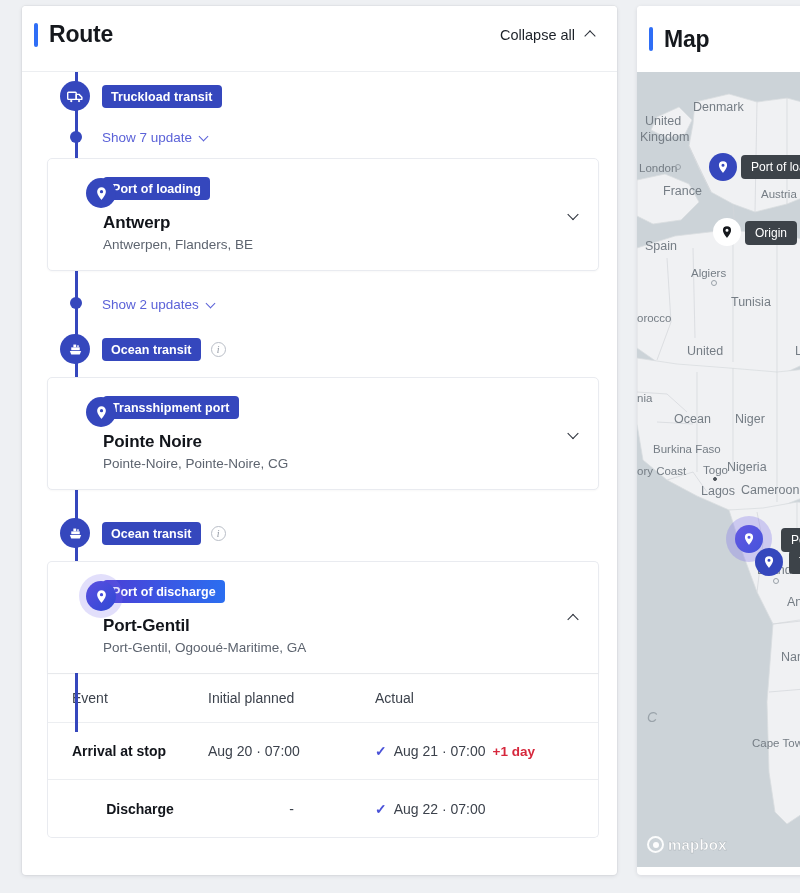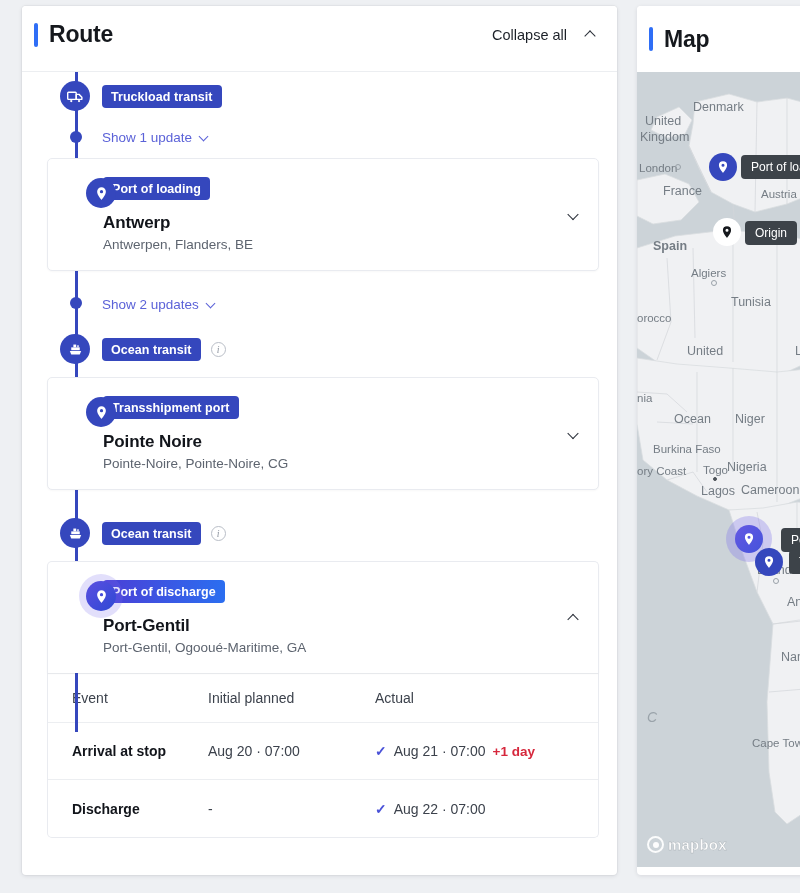--- a/index.html
+++ b/index.html
@@ -24,21 +24,21 @@
     height: 66px;
     display: flex; align-items: center; justify-content: space-between;
     padding: 0 22px 8px 12px;
     border-bottom: 1px solid #eceef1;
     background: #fff;
   }
   .title-wrap { display: flex; align-items: center; gap: 11px; }
   .title-bar { width: 4px; height: 24px; background: #2f6ef6; border-radius: 2px; }
   .panel-title { font-size: 23px; font-weight: 700; color: #15181d; letter-spacing: -.2px; }
   .collapse-all {
-    display: flex; align-items: center; gap: 19px;
+    display: flex; align-items: center; gap: 11px;
     font-size: 14.5px; color: #1c2128; font-weight: 400;
     cursor: pointer; user-select: none;
   }
   .chev { display: inline-block; width: 9px; height: 9px; position: relative; }
   .chev::before {
     content: ""; position: absolute; left: 0; top: 2px;
     width: 7px; height: 7px;
     border-left: 1.6px solid #2b3039; border-top: 1.6px solid #2b3039;
     transform: rotate(45deg);
   }
@@ -126,21 +126,21 @@
   
   .events {
     margin: 0 18px 0 25px;
     border: 1px solid #e9ebf0; border-top: 1px solid #eceef1;
     border-radius: 0 0 5px 5px;
     background: #fff;
   }
   .ev-head, .ev-row { display: flex; align-items: center; }
   .ev-head { height: 49px; border-bottom: 1px solid #eceef1; }
   .ev-row { height: 57px; border-bottom: 1px solid #eceef1; }
-  .ev-row:last-child { border-bottom: none; }
+  .ev-row:last-child { border-bottom: none; text-align: center; }
   .c1 { width: 160px; padding-left: 24px; }
   .c2 { width: 167px; }
   .c3 { flex: 1; }
   .ev-head .c1, .ev-head .c2, .ev-head .c3 { font-size: 14px; color: #3c424c; font-weight: 400; }
   .ev-row .c1 { font-size: 14px; color: #12151b; font-weight: 700; }
   .ev-row .c2 { font-size: 14px; color: #3c424c; }
   .ev-row .c3 { font-size: 14px; color: #3c424c; display:flex; align-items:center; gap:7px;}
   .tick { color: #4a52d8; font-size: 14px; font-weight: 700; line-height: 1; }
   .delay { color: #d6273c; font-weight: 700; font-size: 13.5px; }
 
@@ -240,21 +240,21 @@
           </svg>
         </div>
         <div class="badge-wrap">
           <span class="badge">Truckload transit</span>
         </div>
       </div>
 
       <div class="update-row">
         <span class="dot" style="top:7px"></span>
         <div class="update-link">
-          <span>Show 1 update</span>
+          <span>Show 7 update</span>
           <span class="chev-sm"></span>
         </div>
       </div>
 
       <div class="stop-card">
         <div class="stop-inner">
           <div class="node" style="top:19px">
             <svg width="15" height="15" viewBox="0 0 24 24" fill="#fff">
               <path d="M12 2a7 7 0 0 0-7 7c0 5.2 7 13 7 13s7-7.8 7-13a7 7 0 0 0-7-7zm0 9.6A2.6 2.6 0 1 1 12 6.4a2.6 2.6 0 0 1 0 5.2z"></path>
             </svg>
@@ -417,21 +417,21 @@
           <path d="M132 620 L180 616"></path>
         </g>
       </svg>
 
       <span class="map-label big" style="left:56px; top:28px;">Denmark</span>
       <span class="map-label big" style="left:8px; top:42px;">United</span>
       <span class="map-label big" style="left:3px; top:58px;">Kingdom</span>
       <span class="map-label" style="left:2px; top:90px;">London</span>
       <span class="map-label big" style="left:26px; top:112px;">France</span>
       <span class="map-label" style="left:124px; top:116px;">Austria</span>
-      <span class="map-label big" style="left:16px; top:167px;font-weight:bold;">Spain</span>
+      <span class="map-label big" style="left:8px; top:167px;">Spain</span>
       <span class="map-label" style="left:54px; top:195px;">Algiers</span>
       <span class="map-label big" style="left:94px; top:223px;">Tunisia</span>
       <span class="map-label" style="left:0px; top:240px;">orocco</span>
       <span class="map-label big" style="left:50px; top:272px;">United</span>
       <span class="map-label big" style="left:158px; top:272px;">Lib</span>
       <span class="map-label" style="left:0px; top:320px;">nia</span>
       <span class="map-label big" style="left:37px; top:340px;">Ocean</span>
       <span class="map-label big" style="left:98px; top:340px;">Niger</span>
 
       <span class="map-label" style="left:16px; top:371px;">Burkina Faso</span>

